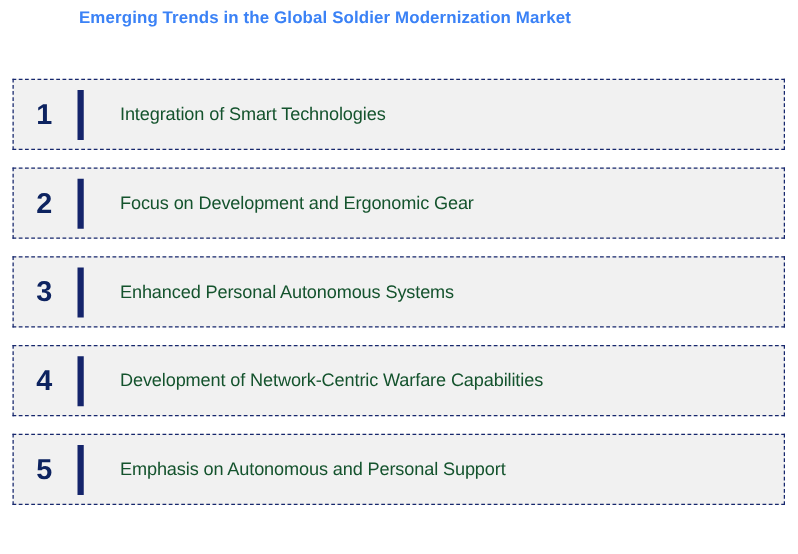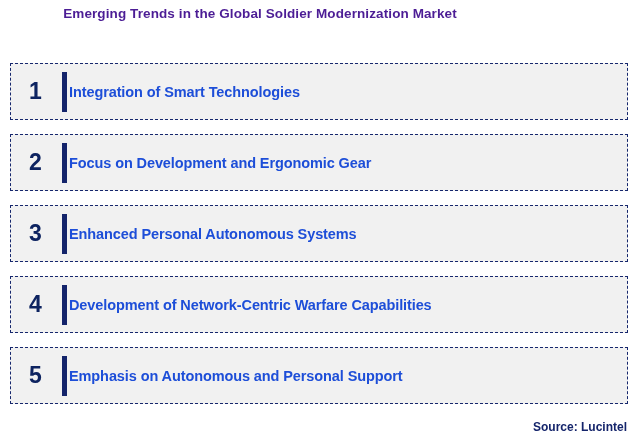--- a/index.html
+++ b/index.html
@@ -23,21 +23,21 @@
   }
 
   .title {
     position: absolute;
     top: 6px;
     left: 0;
     width: 520px;
     text-align: center;
     font-size: 13.5px;
     font-weight: bold;
-    color: #4c1d95;
+    color: #3b82f6;
     letter-spacing: 0.1px;
     white-space: nowrap;
   }
 
   .trend-list {
     position: absolute;
     top: 63px;
     left: 10px;
     width: 618px;
   }
@@ -72,24 +72,24 @@
   .divider-bar {
     flex: 0 0 5px;
     width: 5px;
     height: 40px;
     background: #14246b;
     margin-left: 6px;
   }
 
   .trend-label {
     flex: 1 1 auto;
-    padding-left: 2px;
+    padding-left: 29px;
     font-size: 14.5px;
-    font-weight: bold;
-    color: #1d4ed8;
+    font-weight: normal;
+    color: #14532d;
     letter-spacing: -0.1px;
     white-space: nowrap;
   }
 
   .source {
     position: absolute;
     right: 11px;
     bottom: 9px;
     font-size: 12px;
     font-weight: bold;
@@ -131,15 +131,14 @@
     </div>
 
     <div class="trend-row">
       <div class="rank-number">5</div>
       <div class="divider-bar"></div>
       <div class="trend-label">Emphasis on Autonomous and Personal Support</div>
     </div>
 
   </div>
 
-  <div class="source">Source: Lucintel</div>
 
 </div>
 
 </body></html>

